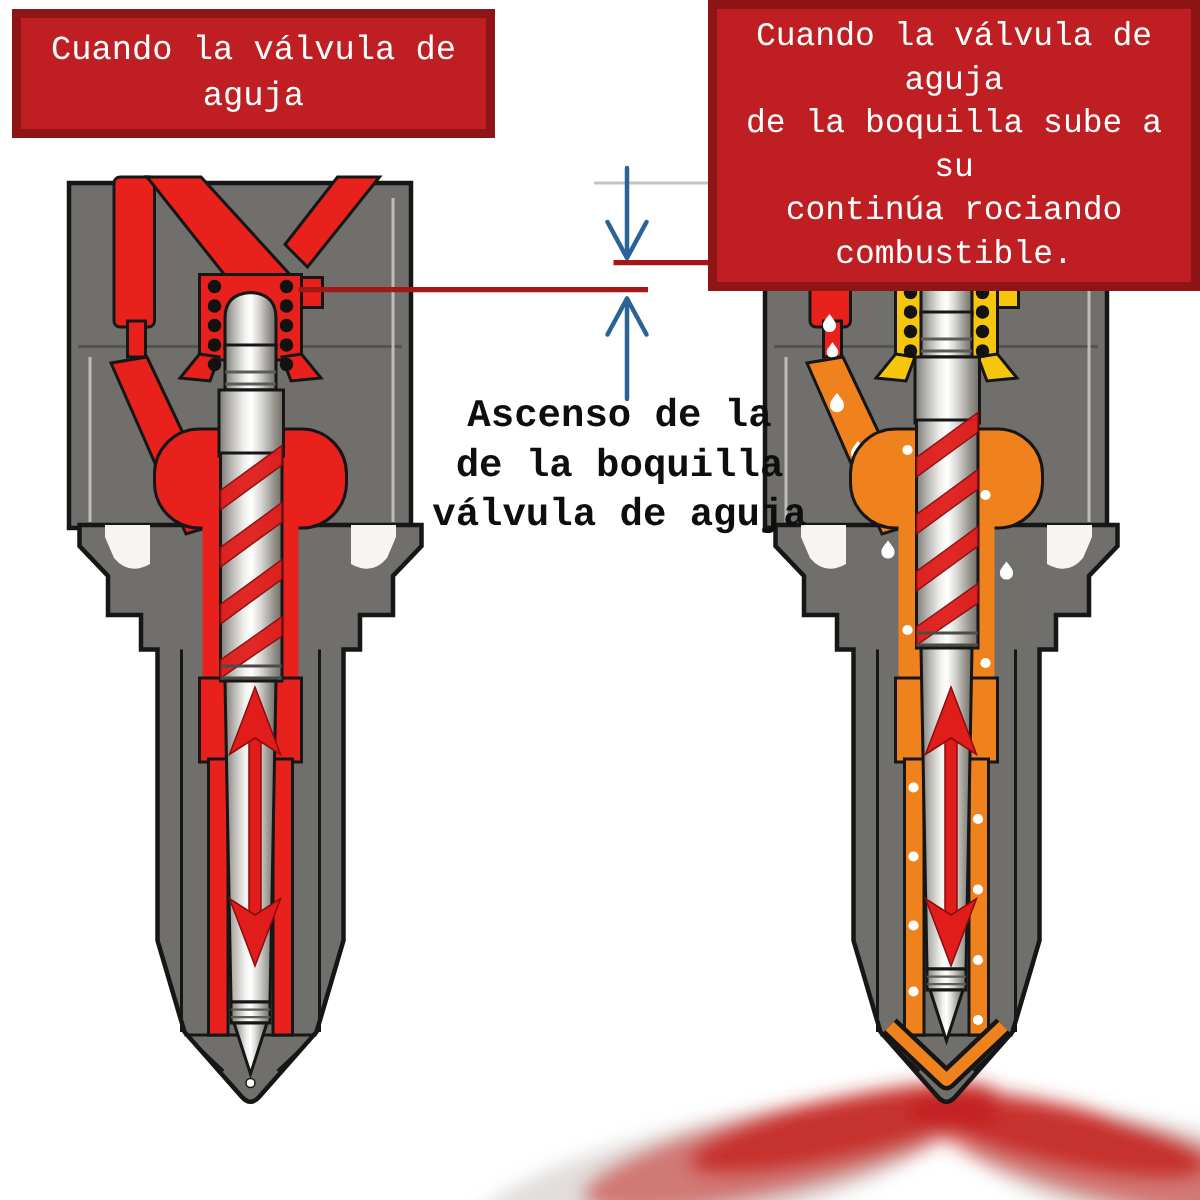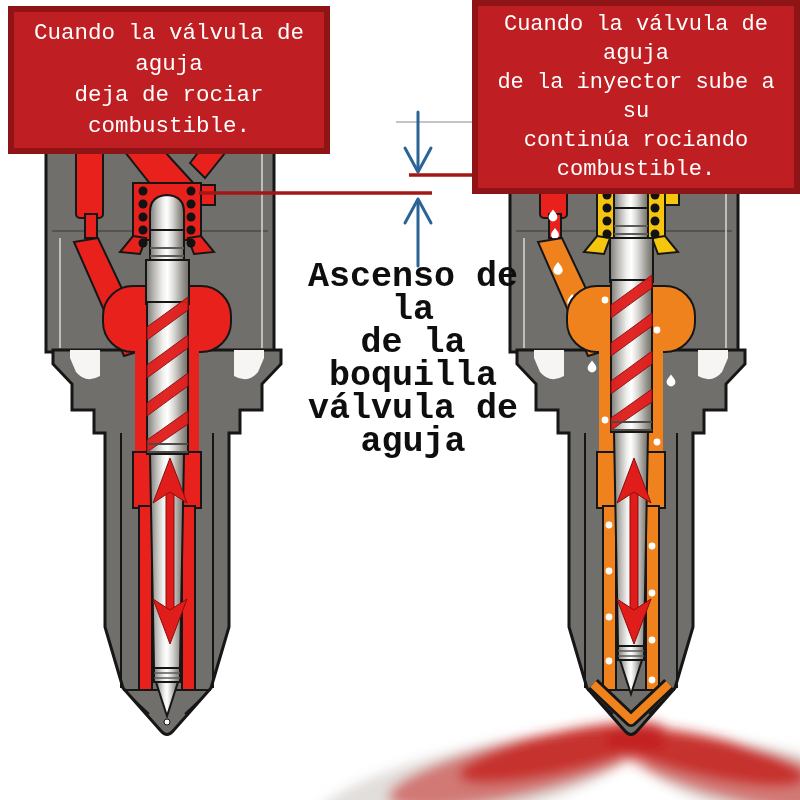--- a/index.html
+++ b/index.html
@@ -15,21 +15,21 @@
     border:6px solid var(--box-border,#8e1416);
     color:var(--box-text,#fff);
     text-align:center;
     box-sizing:border-box;
   }
   .caption-left{left:8px;top:6px;width:322px;padding:6px 2px;font-size:22.5px;line-height:31px;}
   .caption-right{left:472px;top:0;width:328px;padding:4px 2px;font-size:22px;line-height:29px;}
   .center-label{
     position:absolute;left:288px;top:261px;width:250px;
     color:var(--label-text,#0e0e0e);
-    font-weight:bold;font-size:35px;line-height:33px;text-align:center;
+    font-weight:bold;font-size:26px;line-height:33px;text-align:center;
   }
   
   .o2{stroke:var(--outline,#161616);stroke-width:2;}
   .o3{stroke:var(--outline,#161616);stroke-width:3;}
   .f-body{fill:var(--body-gray,#706f6c);}
   .f-red{fill:var(--channel-red,#e8211d);}
   .f-yellow{fill:var(--channel-yellow,#f6c60e);}
   .f-orange{fill:var(--channel-orange,#f0821e);}
   .f-metal{fill:url(#metal);}
   .f-white{fill:#f6f5f3;}
@@ -240,26 +240,25 @@
     <path class="ln-blue" d="M418,172 L405,148 M418,172 L431,148"></path>
     <line class="ln-blue" x1="418" y1="200" x2="418" y2="266"></line>
     <path class="ln-blue" d="M418,199 L405,223 M418,199 L431,223"></path>
     <line class="ln-ref" x1="409" y1="175" x2="606" y2="175"></line>
     <line class="ln-ref" x1="199" y1="193" x2="432" y2="193"></line>
   </g>
 </svg>
 
   <div class="caption caption-left">
     <div>Cuando la válvula de aguja</div>
-    <div>deja de rociar combustible.</div>
   </div>
 
   <div class="caption caption-right">
     <div>Cuando la válvula de aguja</div>
-    <div>de la inyector sube a su</div>
+    <div>de la boquilla sube a su</div>
     <div>continúa rociando combustible.</div>
   </div>
 
   <div class="center-label">
     <div>Ascenso de la</div>
     <div>de la boquilla</div>
     <div>válvula de aguja</div>
   </div>
 </div>
 

